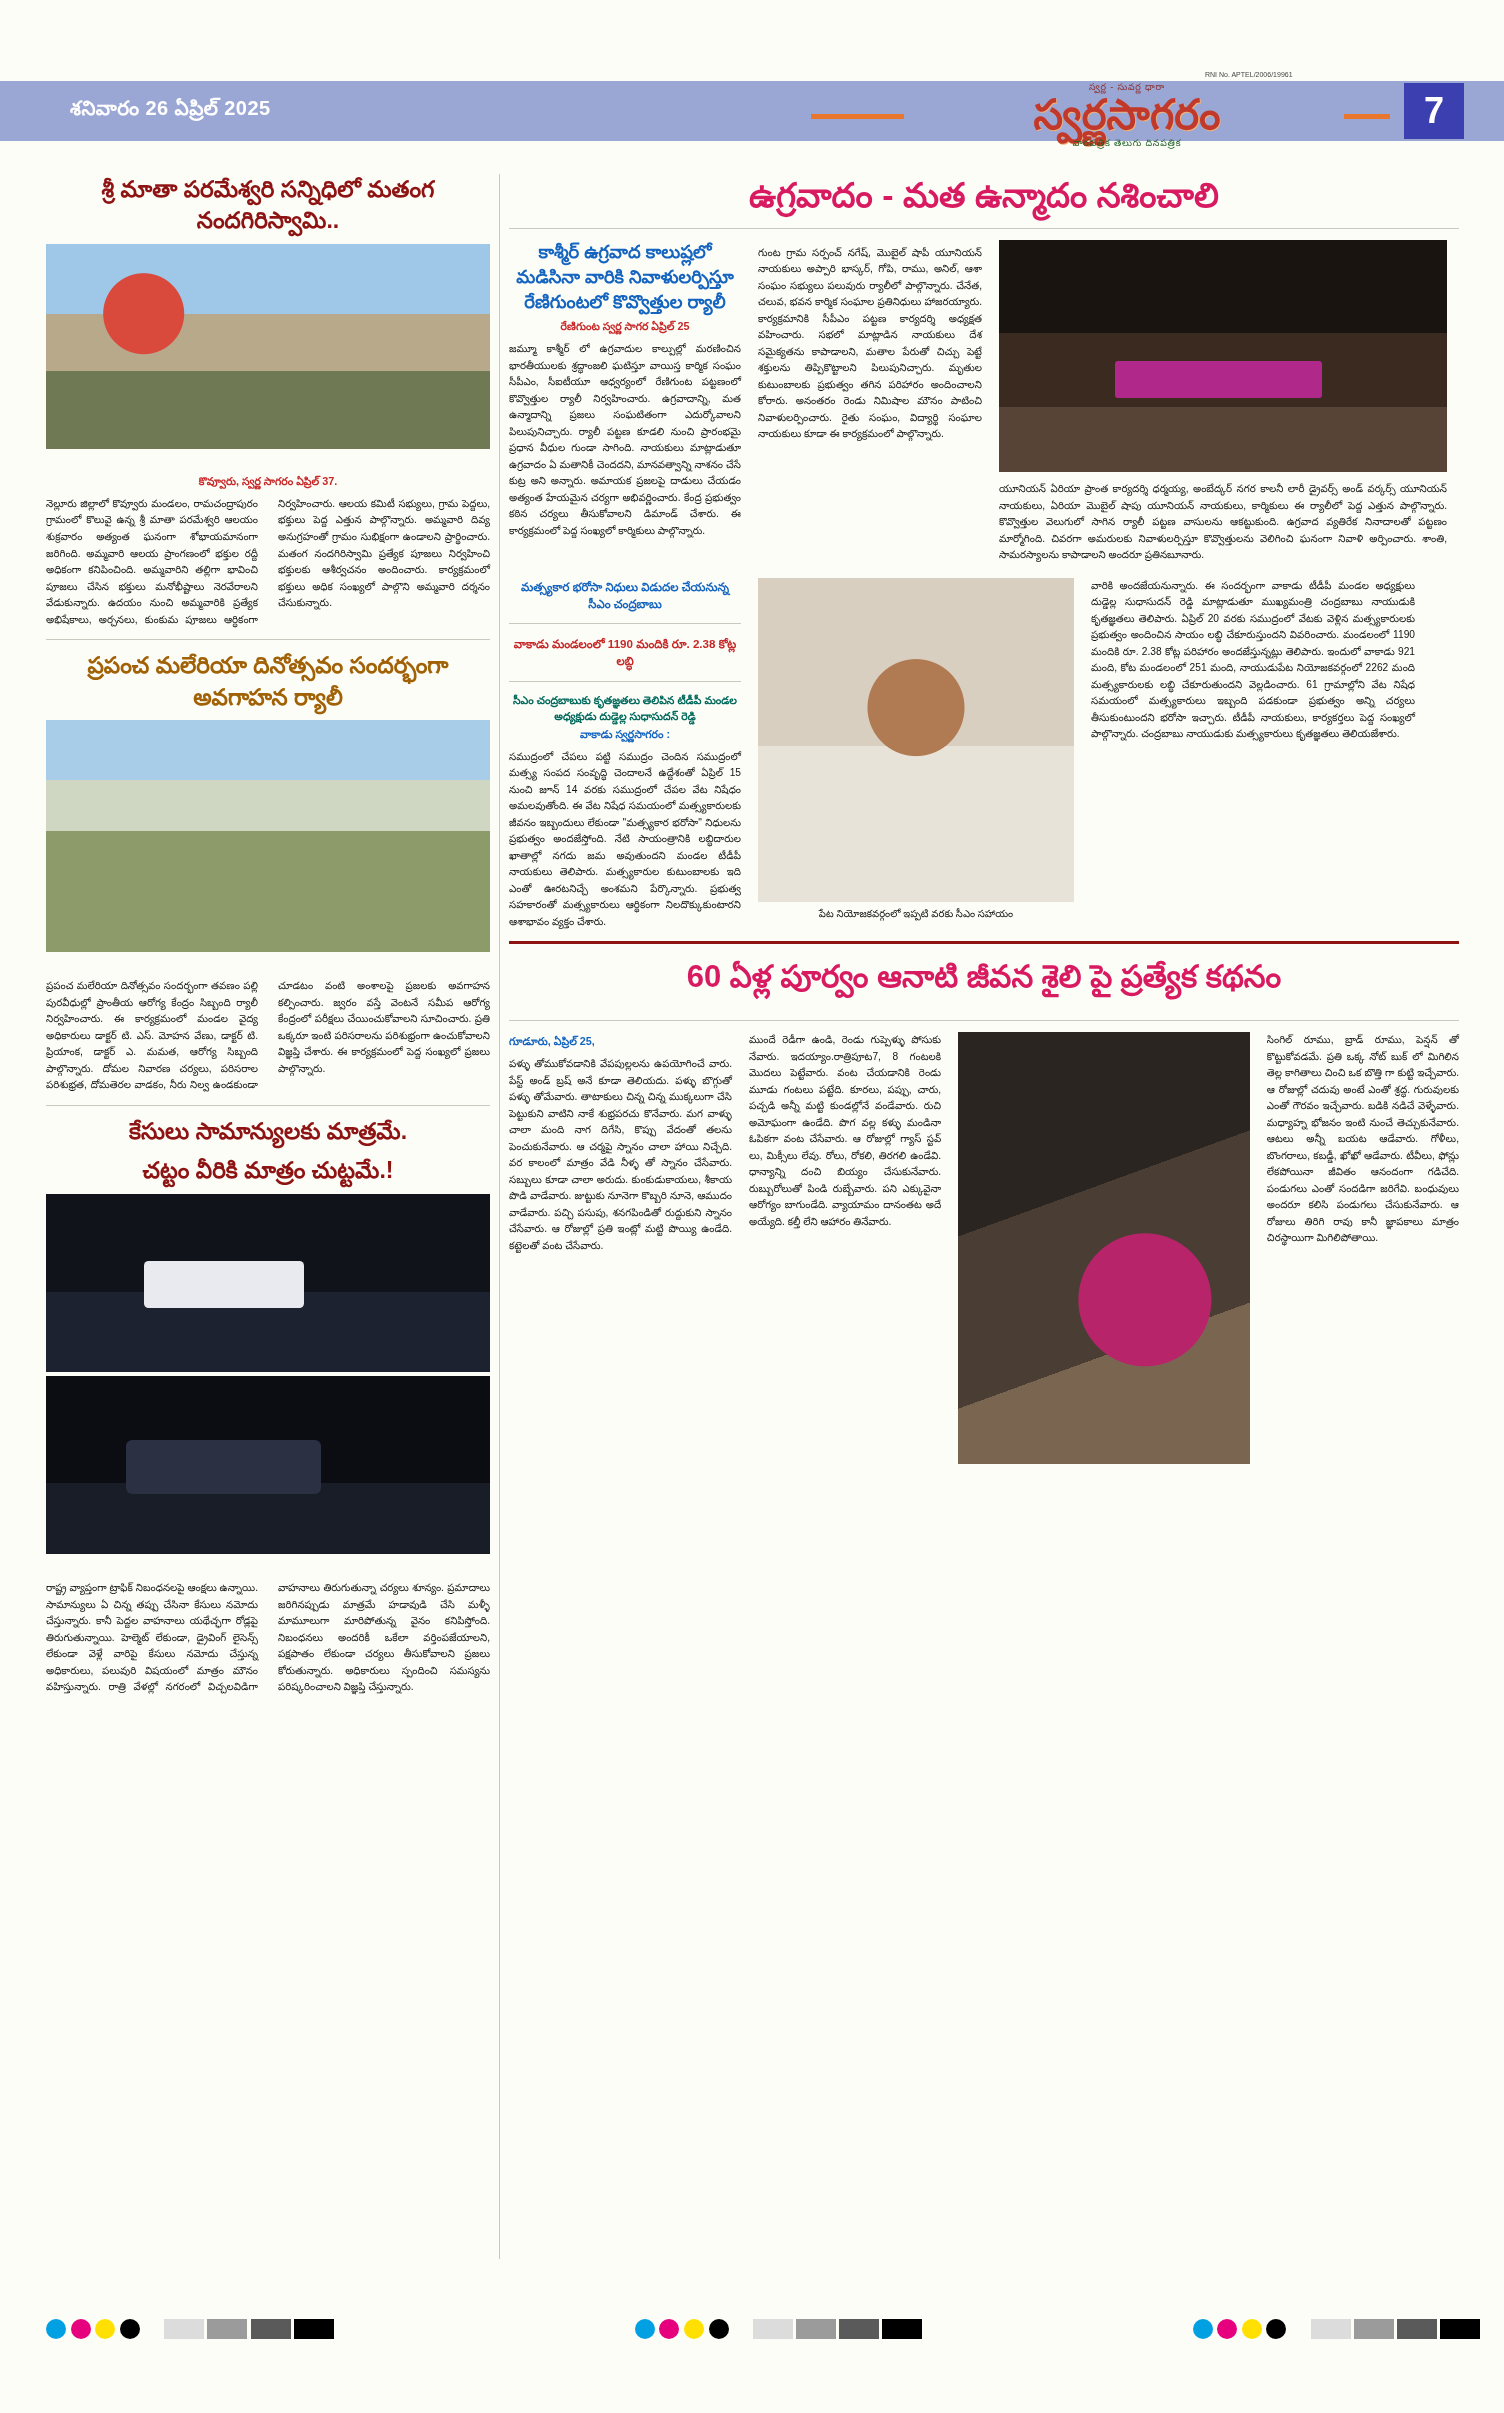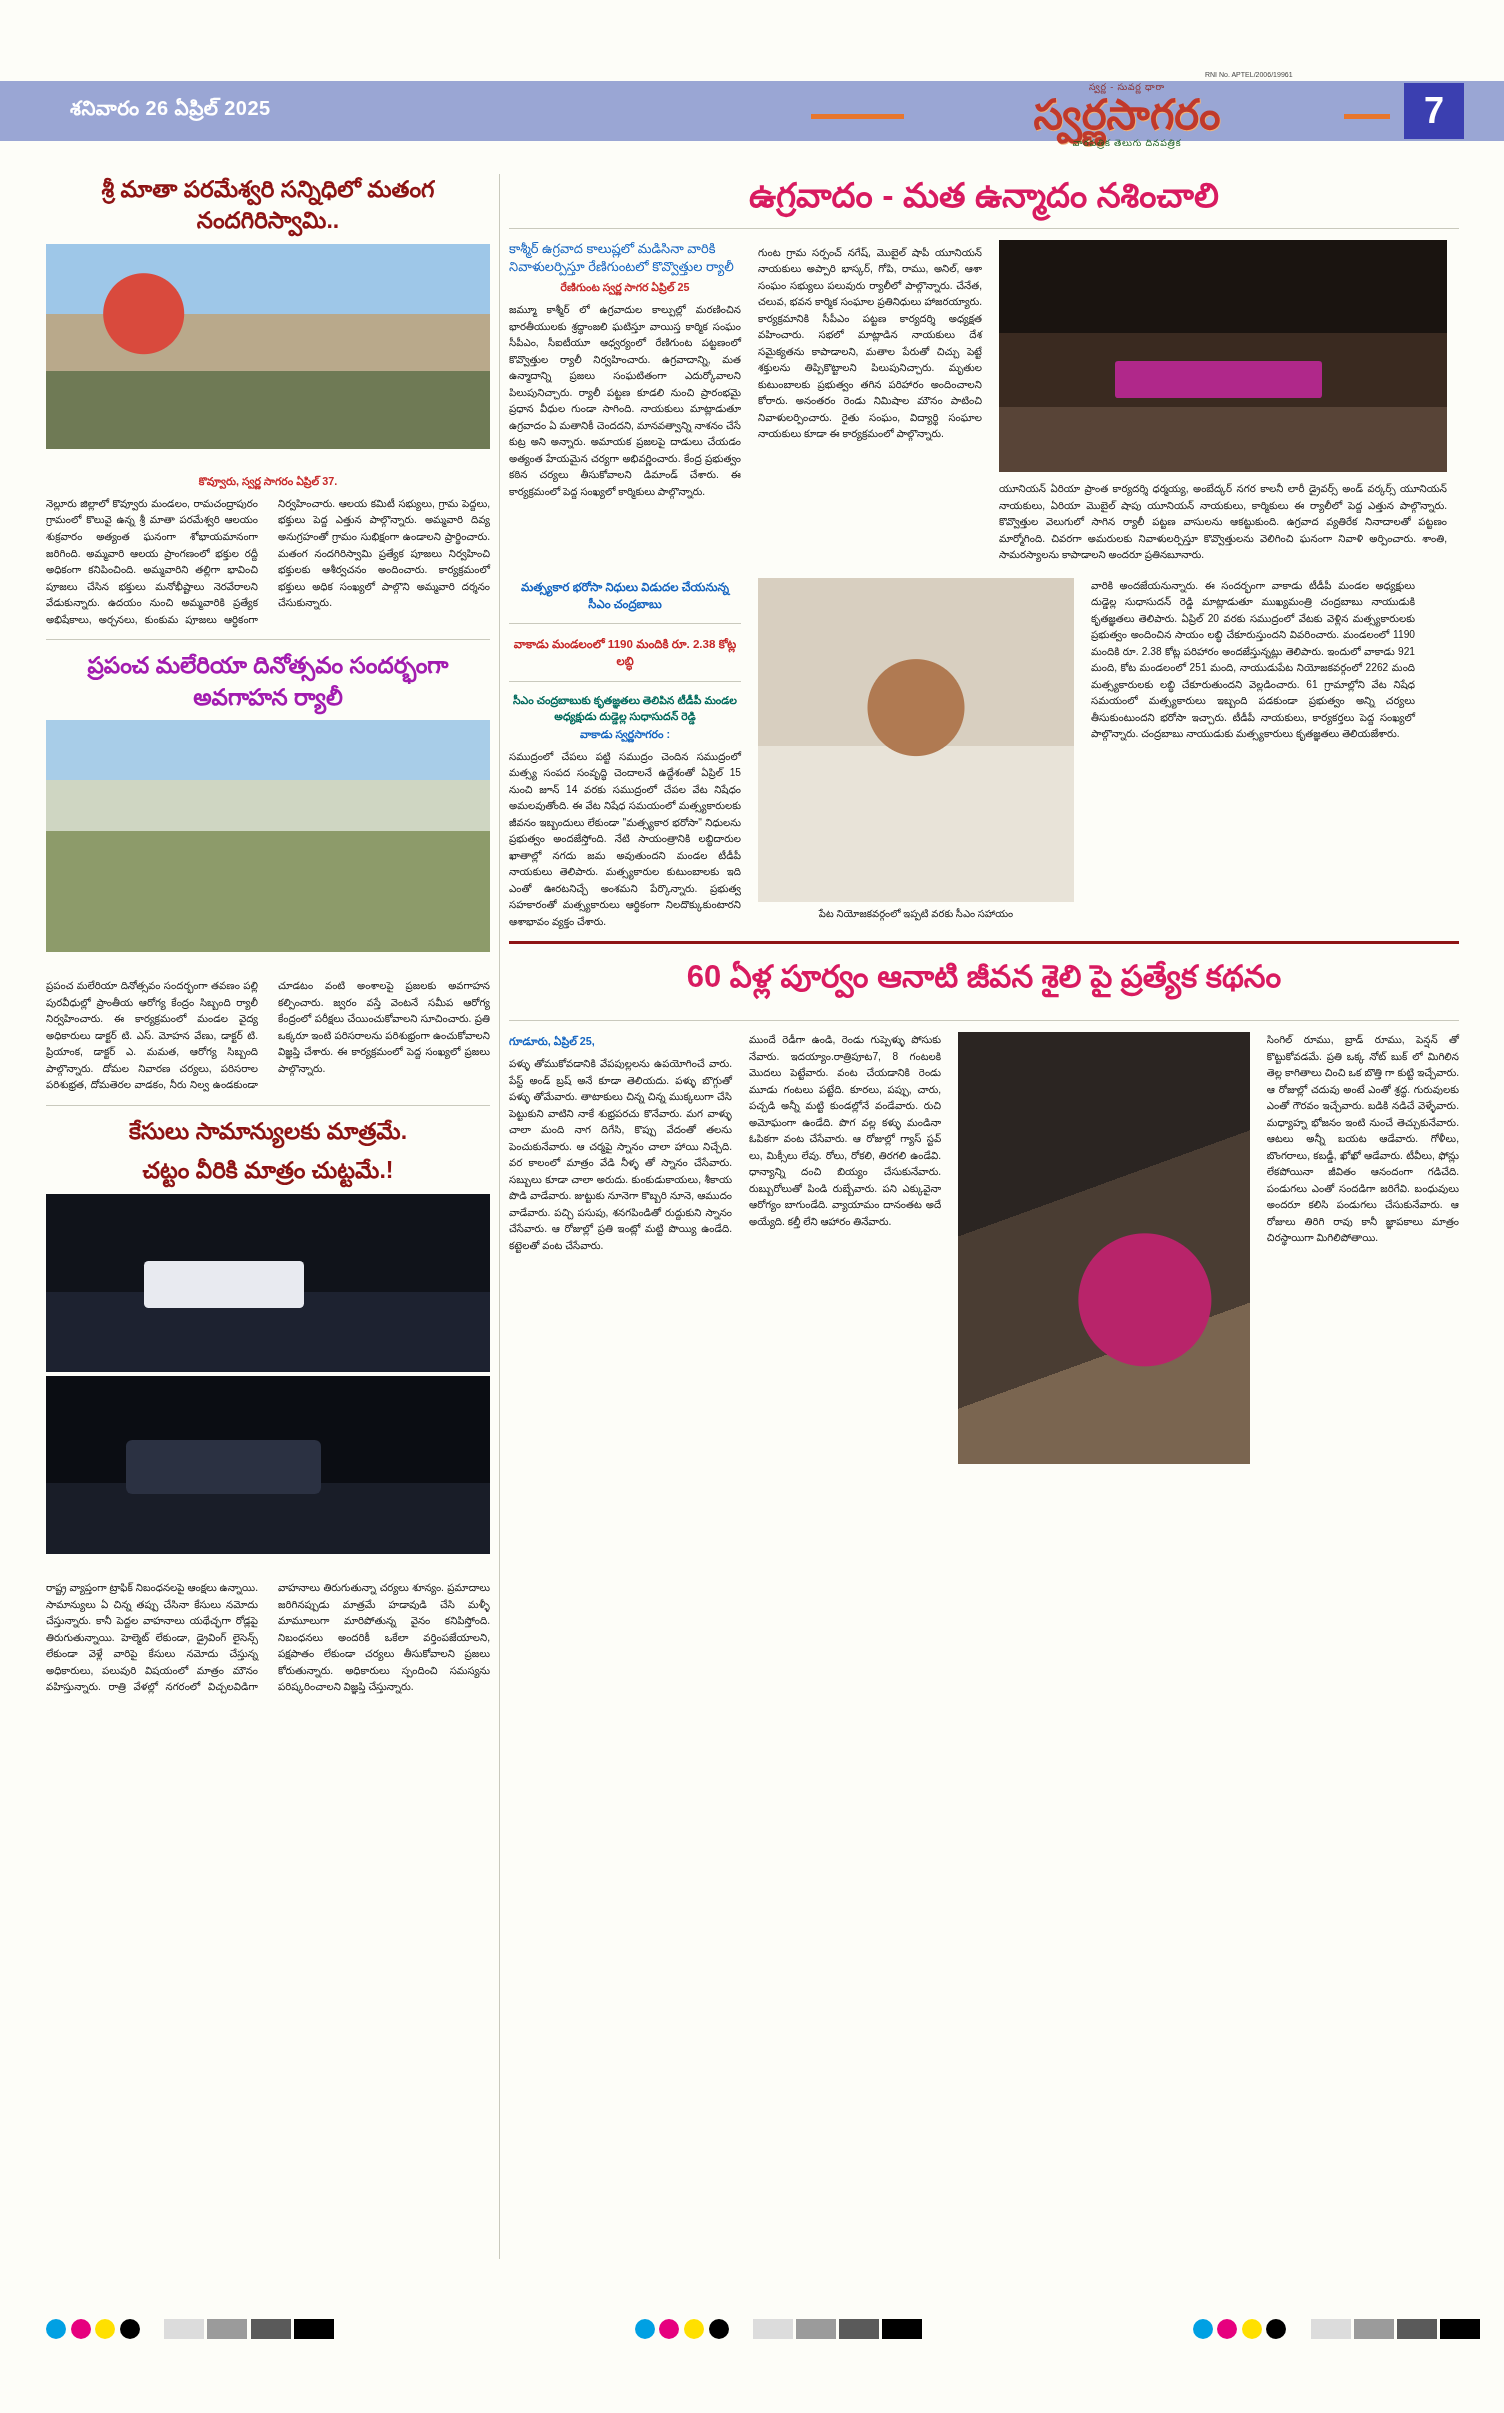--- a/index.html
+++ b/index.html
@@ -73,25 +73,25 @@
 
   
   h1.hl-main {
     margin:0; font-size:34px; line-height:1.28; color:#d81b60;
     font-weight:bold; text-align:center;
   }
   h2.hl-left {
     margin:0 0 7.7px 0; font-size:23px; line-height:1.35; color:#8e1414;
     font-weight:bold; text-align:center;
   }
-  h2.hl-left.green { color:#a21caf; }
+  h2.hl-left.green { color:#a16207; }
   h2.hl-left.maroon { color:#8e1414; }
   h3.hl-sub {
-    margin:0 0 4.6px 0; font-size:13px; line-height:1.4; color:#1565c0;
-    font-weight:normal; text-align:left;
+    margin:0 0 4.6px 0; font-size:18px; line-height:1.4; color:#1565c0;
+    font-weight:bold; text-align:center;
   }
   .dateline {
     font-size:10.8px; color:#c62828; font-weight:bold; text-align:center; margin:3.1px 0 6.2px;
   }
   .dateline.blue { color:#1565c0; }
 
   
   .green-banner {
     background:#1b8a3a; color:#ffffff;
     font-size:36px; font-weight:bold;

